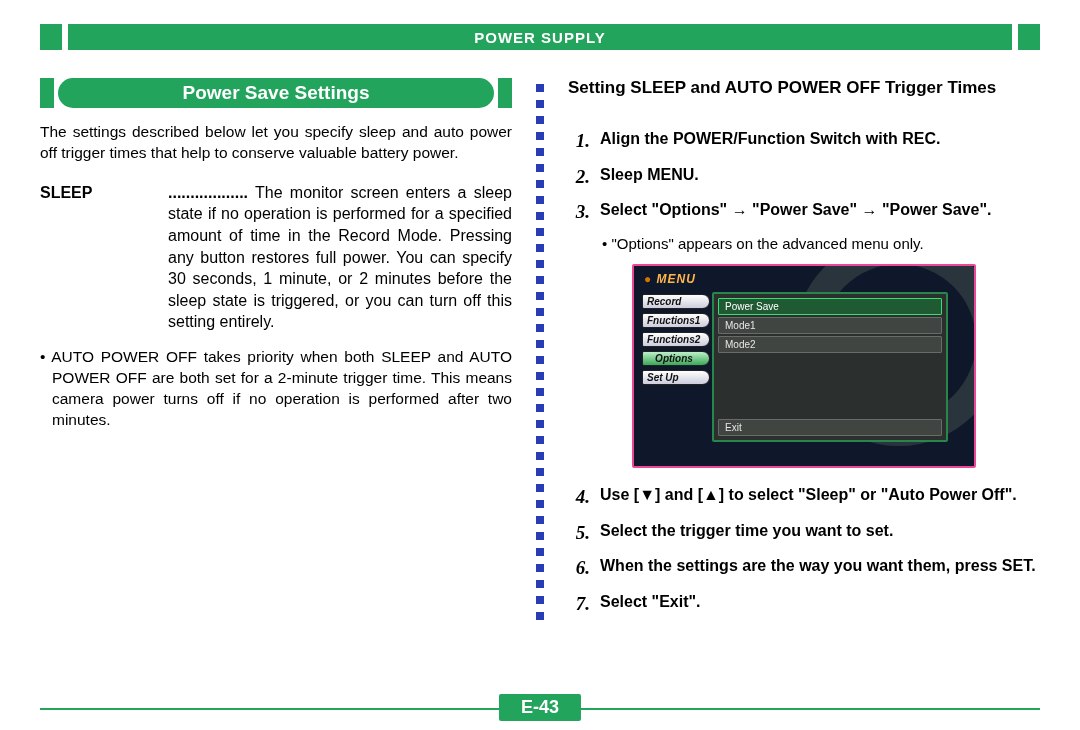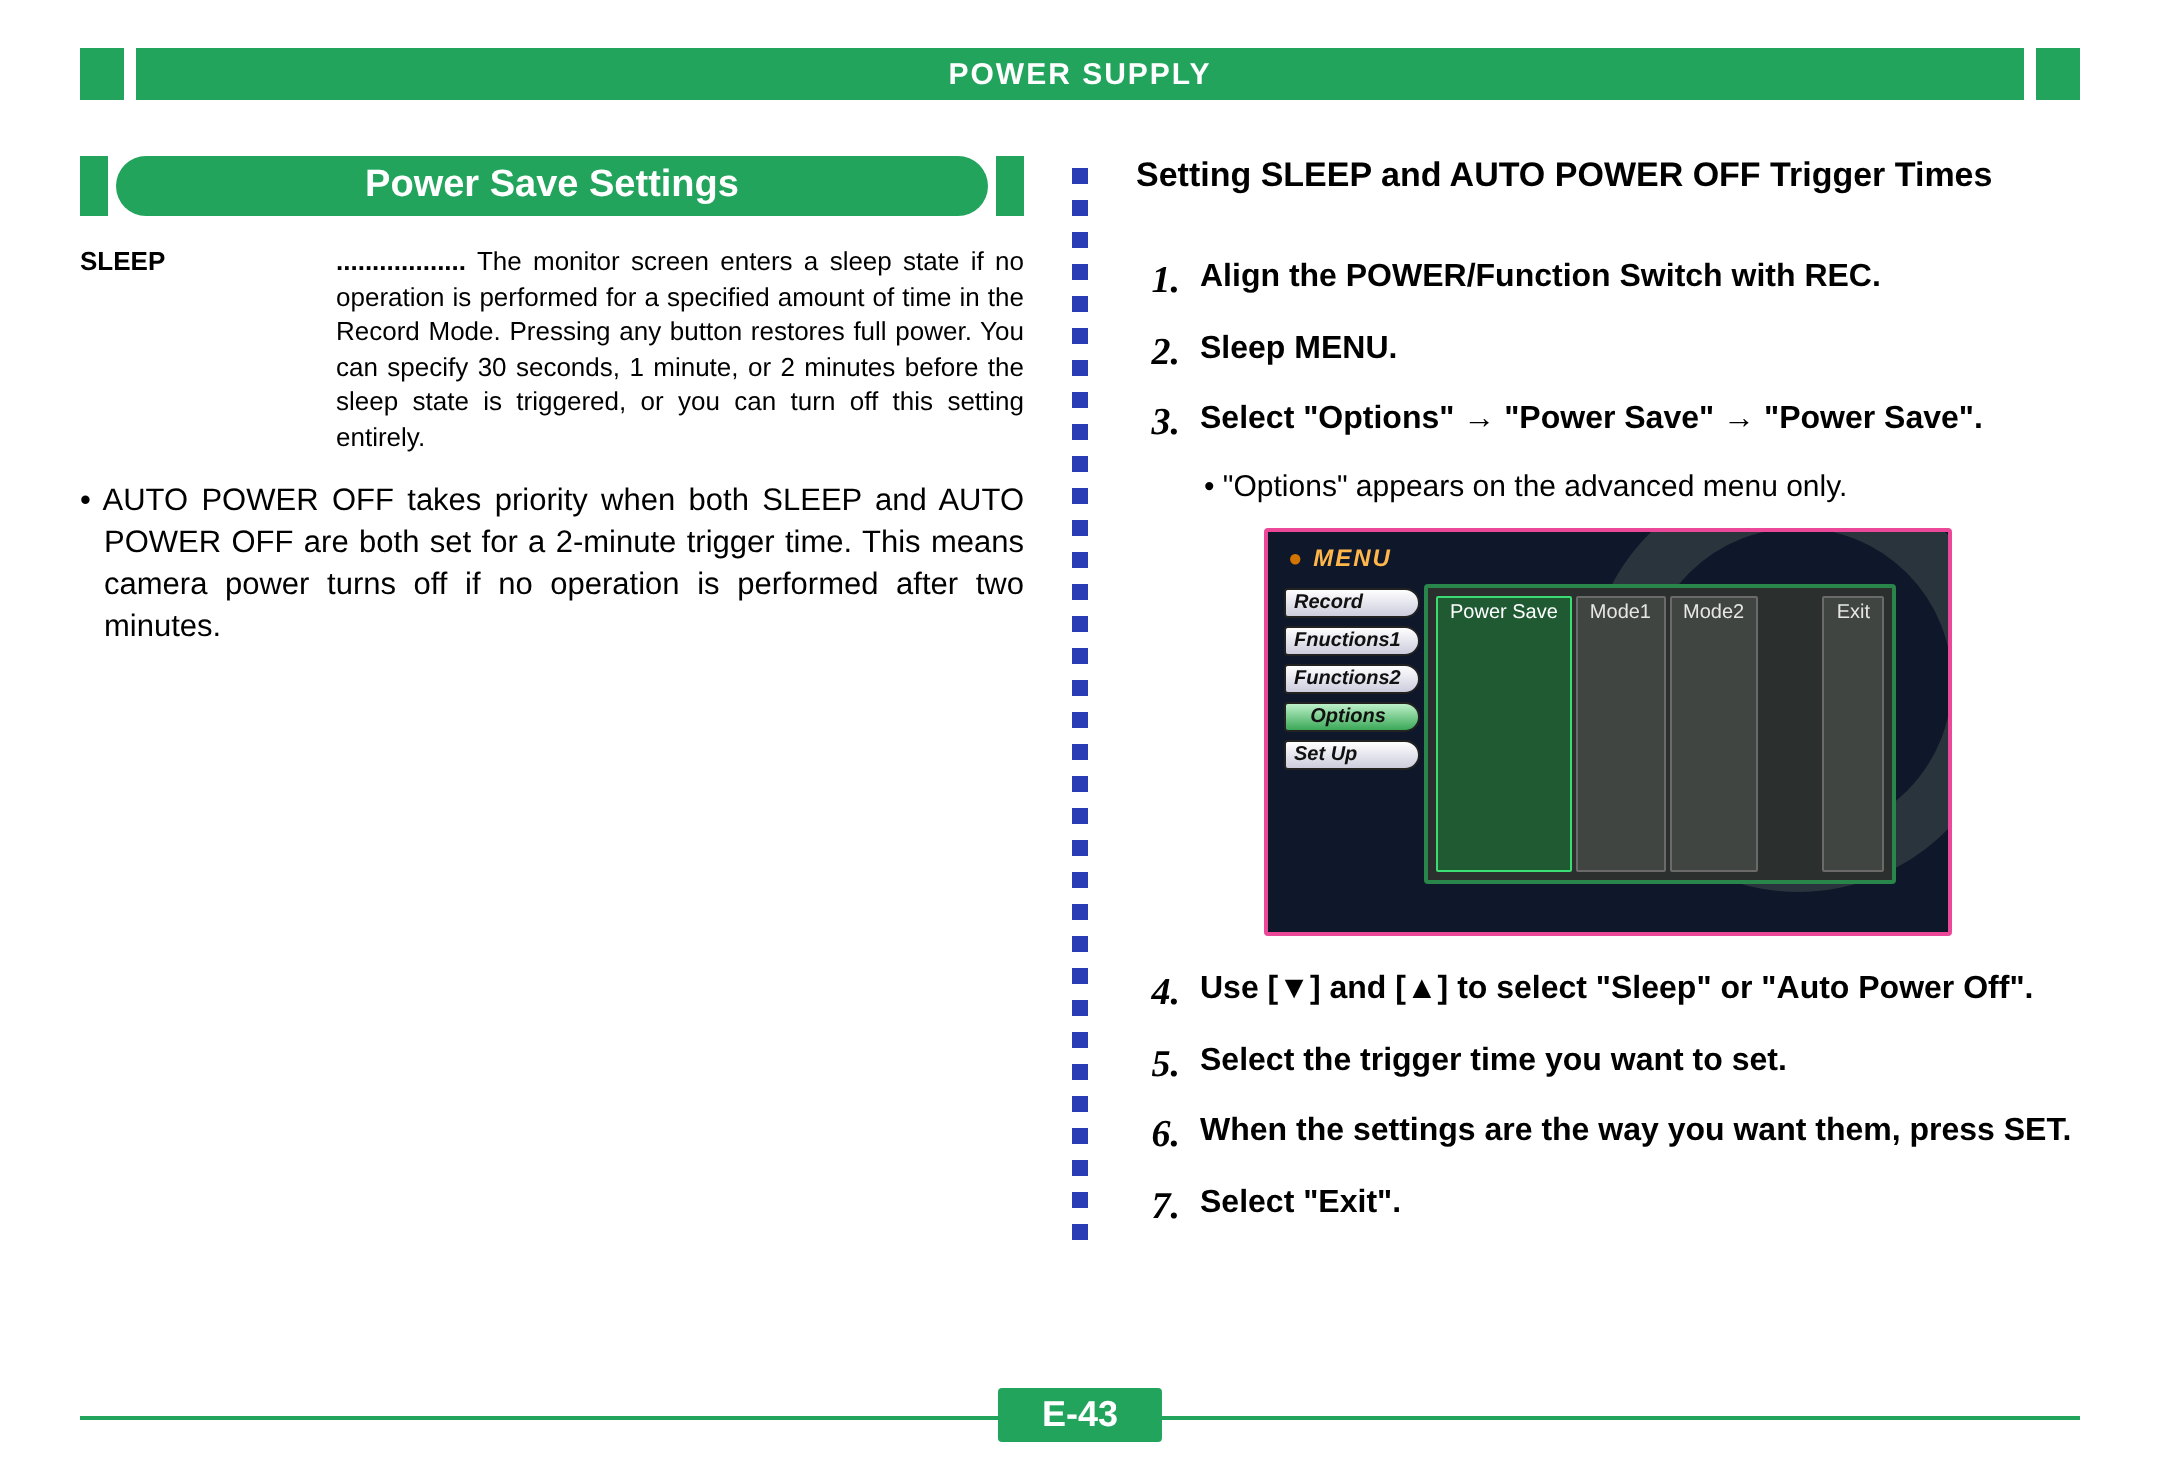--- a/index.html
+++ b/index.html
@@ -88,21 +88,21 @@
     border-radius: 15px;
   }
   .intro {
     font-size: 15.5px;
     line-height: 1.35;
     margin-bottom: 18px;
     text-align: justify;
   }
   .def-row {
     display: flex;
-    font-size: 13px;
+    font-size: 16px;
     line-height: 1.35;
     margin-bottom: 14px;
     text-align: justify;
   }
   .def-row .term {
     width: 128px;
     flex-shrink: 0;
     font-weight: bold;
     white-space: pre-line;
   }
@@ -210,21 +210,21 @@
     left: 78px;
     top: 26px;
     width: 236px;
     height: 150px;
     background: #2b2f2d;
     border: 2px solid #28864a;
     border-radius: 2px;
     box-sizing: border-box;
     padding: 4px;
     display: flex;
-    flex-direction: row;
+    flex-direction: column;
     gap: 2px;
   }
   .panel .item {
     background: #404541;
     border: 1px solid #6a6a6a;
     color: #e6e6e6;
     font-size: 10px;
     padding: 2px 6px;
     border-radius: 1px;
   }
@@ -275,20 +275,21 @@
 
     <div class="col">
       <div class="section-title-wrap">
         <div class="cap"></div>
         <div class="gap"></div>
         <div class="title">Power Save Settings</div>
         <div class="gap"></div>
         <div class="cap"></div>
       </div>
 
+      <div class="intro">The settings described below let you specify sleep and auto power off trigger times that help to conserve valuable battery power.</div>
 
       <div class="def-row">
         <div class="term">SLEEP</div>
         <div class="def">
           <span><b>..................</b> <span>The monitor screen enters a sleep state if no operation is performed for a specified amount of time in the Record Mode. Pressing any button restores full power. You can specify 30 seconds, 1 minute, or 2 minutes before the sleep state is triggered, or you can turn off this setting entirely.</span></span>
         </div>
       </div>
 
 
       <div class="note">• AUTO POWER OFF takes priority when both SLEEP and AUTO POWER OFF are both set for a 2-minute trigger time. This means camera power turns off if no operation is performed after two minutes.</div>

